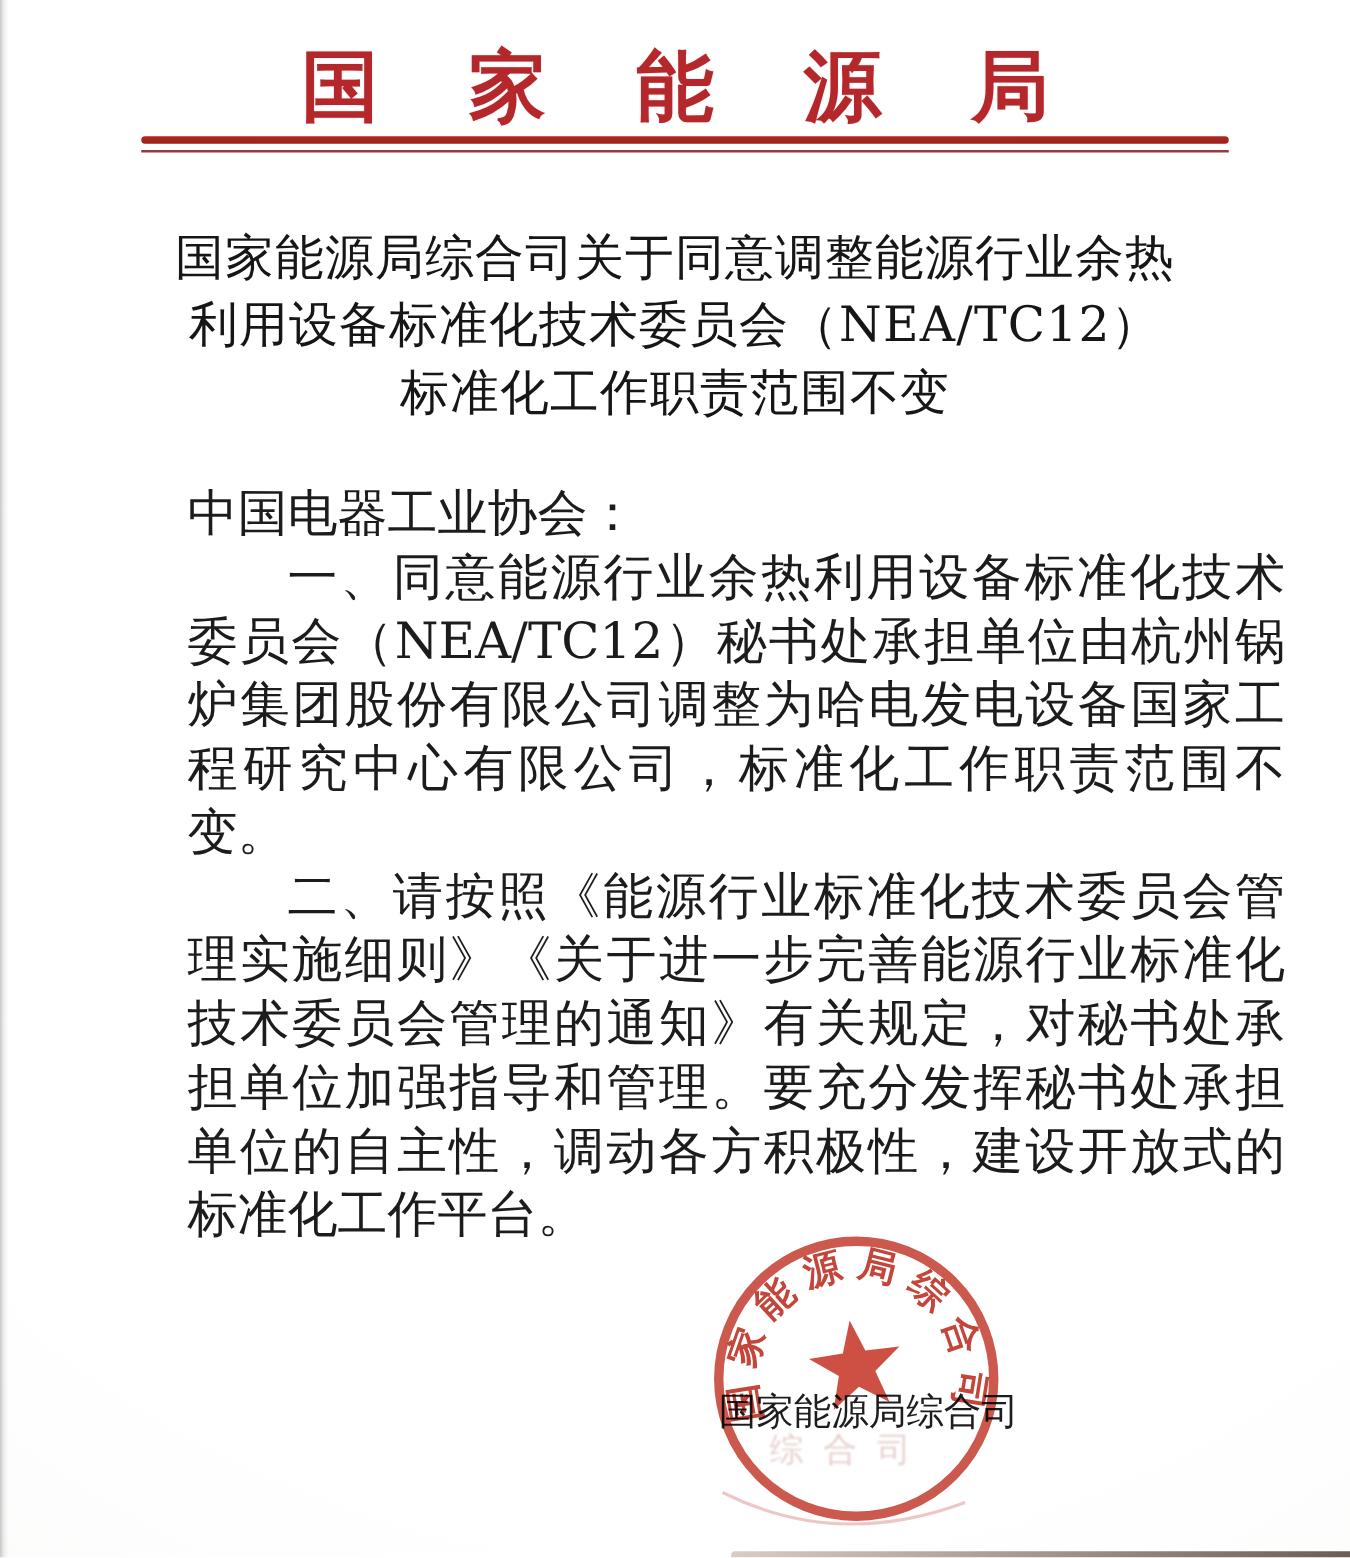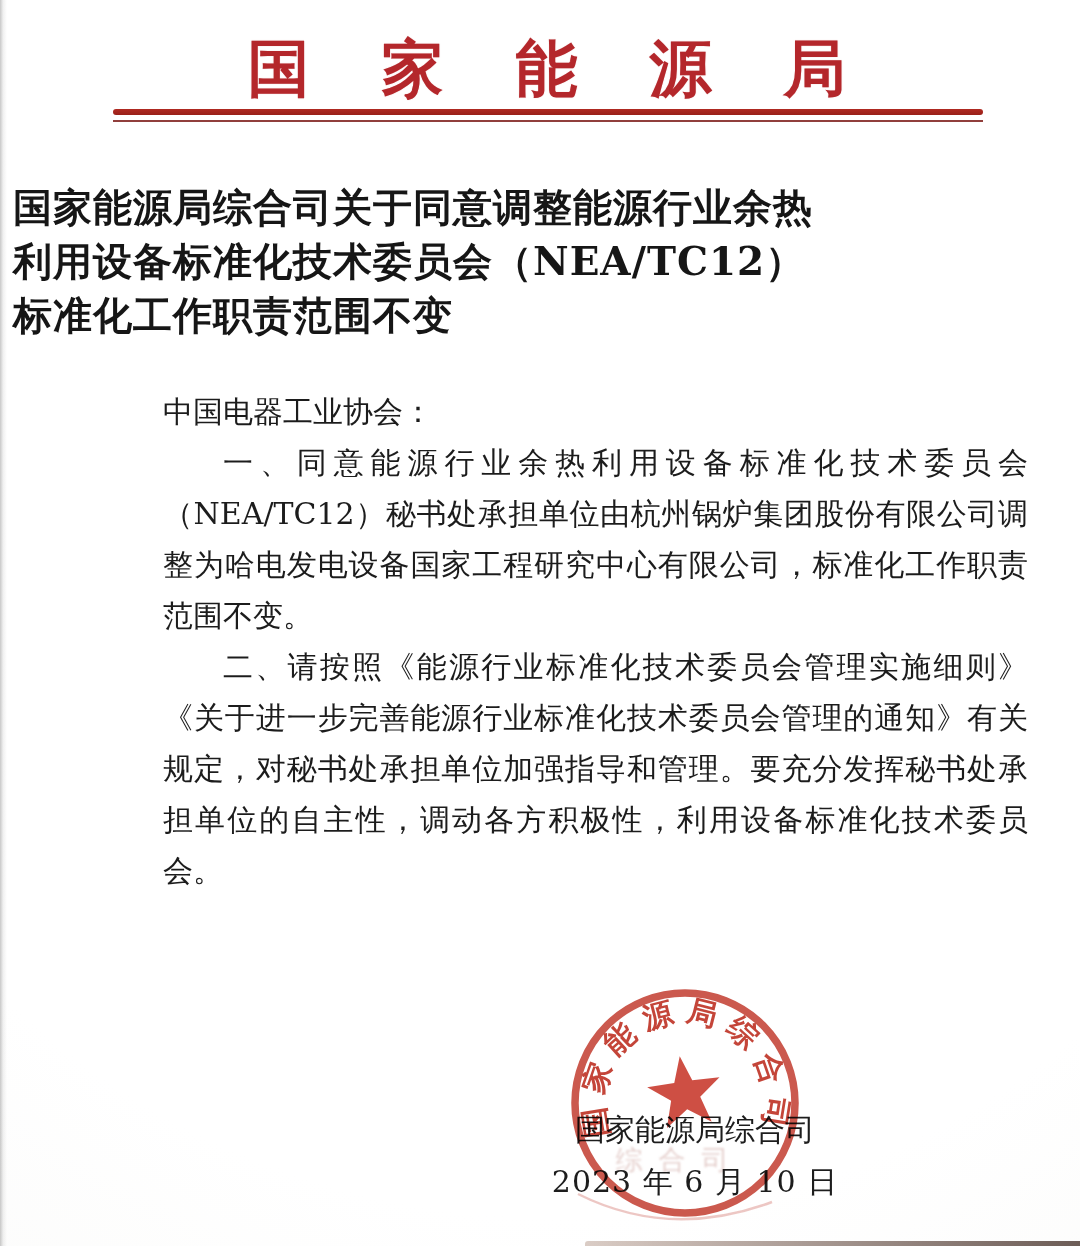--- a/index.html
+++ b/index.html
@@ -7,21 +7,20 @@
     width:1080px;height:1246px;
     font-family:"DejaVu Serif","Liberation Serif",serif;
     background:#ffffff;
     position:relative;
     overflow:hidden;
   }
   .page{
     position:absolute;inset:0;
     background:
       radial-gradient(130% 105% at 52% 40%, #ffffff 55%, #fbfbfa 78%, #f2f2f0 100%);
-    padding-left: 13px;
   }
   
   .edge-left{
     position:absolute;left:0;top:0;bottom:0;width:7px;
     background:linear-gradient(to right, rgba(110,110,110,.38), rgba(150,150,150,.14) 45%, rgba(0,0,0,0));
     pointer-events:none;
   }
   .bottom-strip{
     position:absolute;left:585px;right:0;bottom:0;height:5px;
     background:linear-gradient(to right, rgba(150,110,90,.35), rgba(72,52,45,.8));
@@ -42,30 +41,31 @@
   }
   .rule{
     position:absolute;
     left:113px;top:109px;width:870px;
   }
   .rule-thick{height:6px;background:linear-gradient(to bottom,#b02a22,#992019);border-radius:3px;}
   .rule-thin{height:2px;background:#7e1d1a;margin-top:5px;opacity:.85;}
   
   .doc-title{
     margin:78px 0 0 0;
+    text-align:center;
     font-size:39px;
     line-height:54px;
-    font-weight:700;
+    font-weight:400;
     color:#161616;
     letter-spacing:1px;
   }
   
   .doc-body{
     margin:44px 52px 0 150px;
-    font-size:30px;
+    font-size:40px;
     line-height:51px;
     color:#1c1c1c;
     text-align:justify;
   }
   .doc-body p{margin:0;}
   .para{text-indent:2em;}
   
   .signature{
     position:absolute;
     left:480px;top:1112px;width:430px;
@@ -119,26 +119,25 @@
 
   <h1 class="doc-title">
     <div>国家能源局综合司关于同意调整能源行业余热</div>
     <div>利用设备标准化技术委员会（NEA/TC12）</div>
     <div>标准化工作职责范围不变</div>
   </h1>
 
   <section class="doc-body">
     <p class="salutation">中国电器工业协会：</p>
     <p class="para">一、同意能源行业余热利用设备标准化技术委员会（NEA/TC12）秘书处承担单位由杭州锅炉集团股份有限公司调整为哈电发电设备国家工程研究中心有限公司，标准化工作职责范围不变。</p>
-    <p class="para">二、请按照《能源行业标准化技术委员会管理实施细则》《关于进一步完善能源行业标准化技术委员会管理的通知》有关规定，对秘书处承担单位加强指导和管理。要充分发挥秘书处承担单位的自主性，调动各方积极性，利用设备标准化技术委员会。</p>
+    <p class="para">二、请按照《能源行业标准化技术委员会管理实施细则》《关于进一步完善能源行业标准化技术委员会管理的通知》有关规定，对秘书处承担单位加强指导和管理。要充分发挥秘书处承担单位的自主性，调动各方积极性，建设开放式的标准化工作平台。</p>
   </section>
 
   <div class="signature">
     <div class="sig-line">国家能源局综合司</div>
-    <div class="sig-date">2023 年 6 月 10 日</div>
   </div>
 
   <div class="seal-ghost-text">综合司</div>
 
   <svg class="seal" viewBox="0 0 250 258" aria-hidden="true">
     <defs>
       <path id="sealArc" d="M 51.6 159.2 A 81 81 0 1 1 198.4 159.2" fill="none"></path>
     </defs>
 
     <circle cx="125" cy="125" r="110" fill="none" stroke="#c0372a" stroke-width="7.5" opacity="0.9"></circle>

